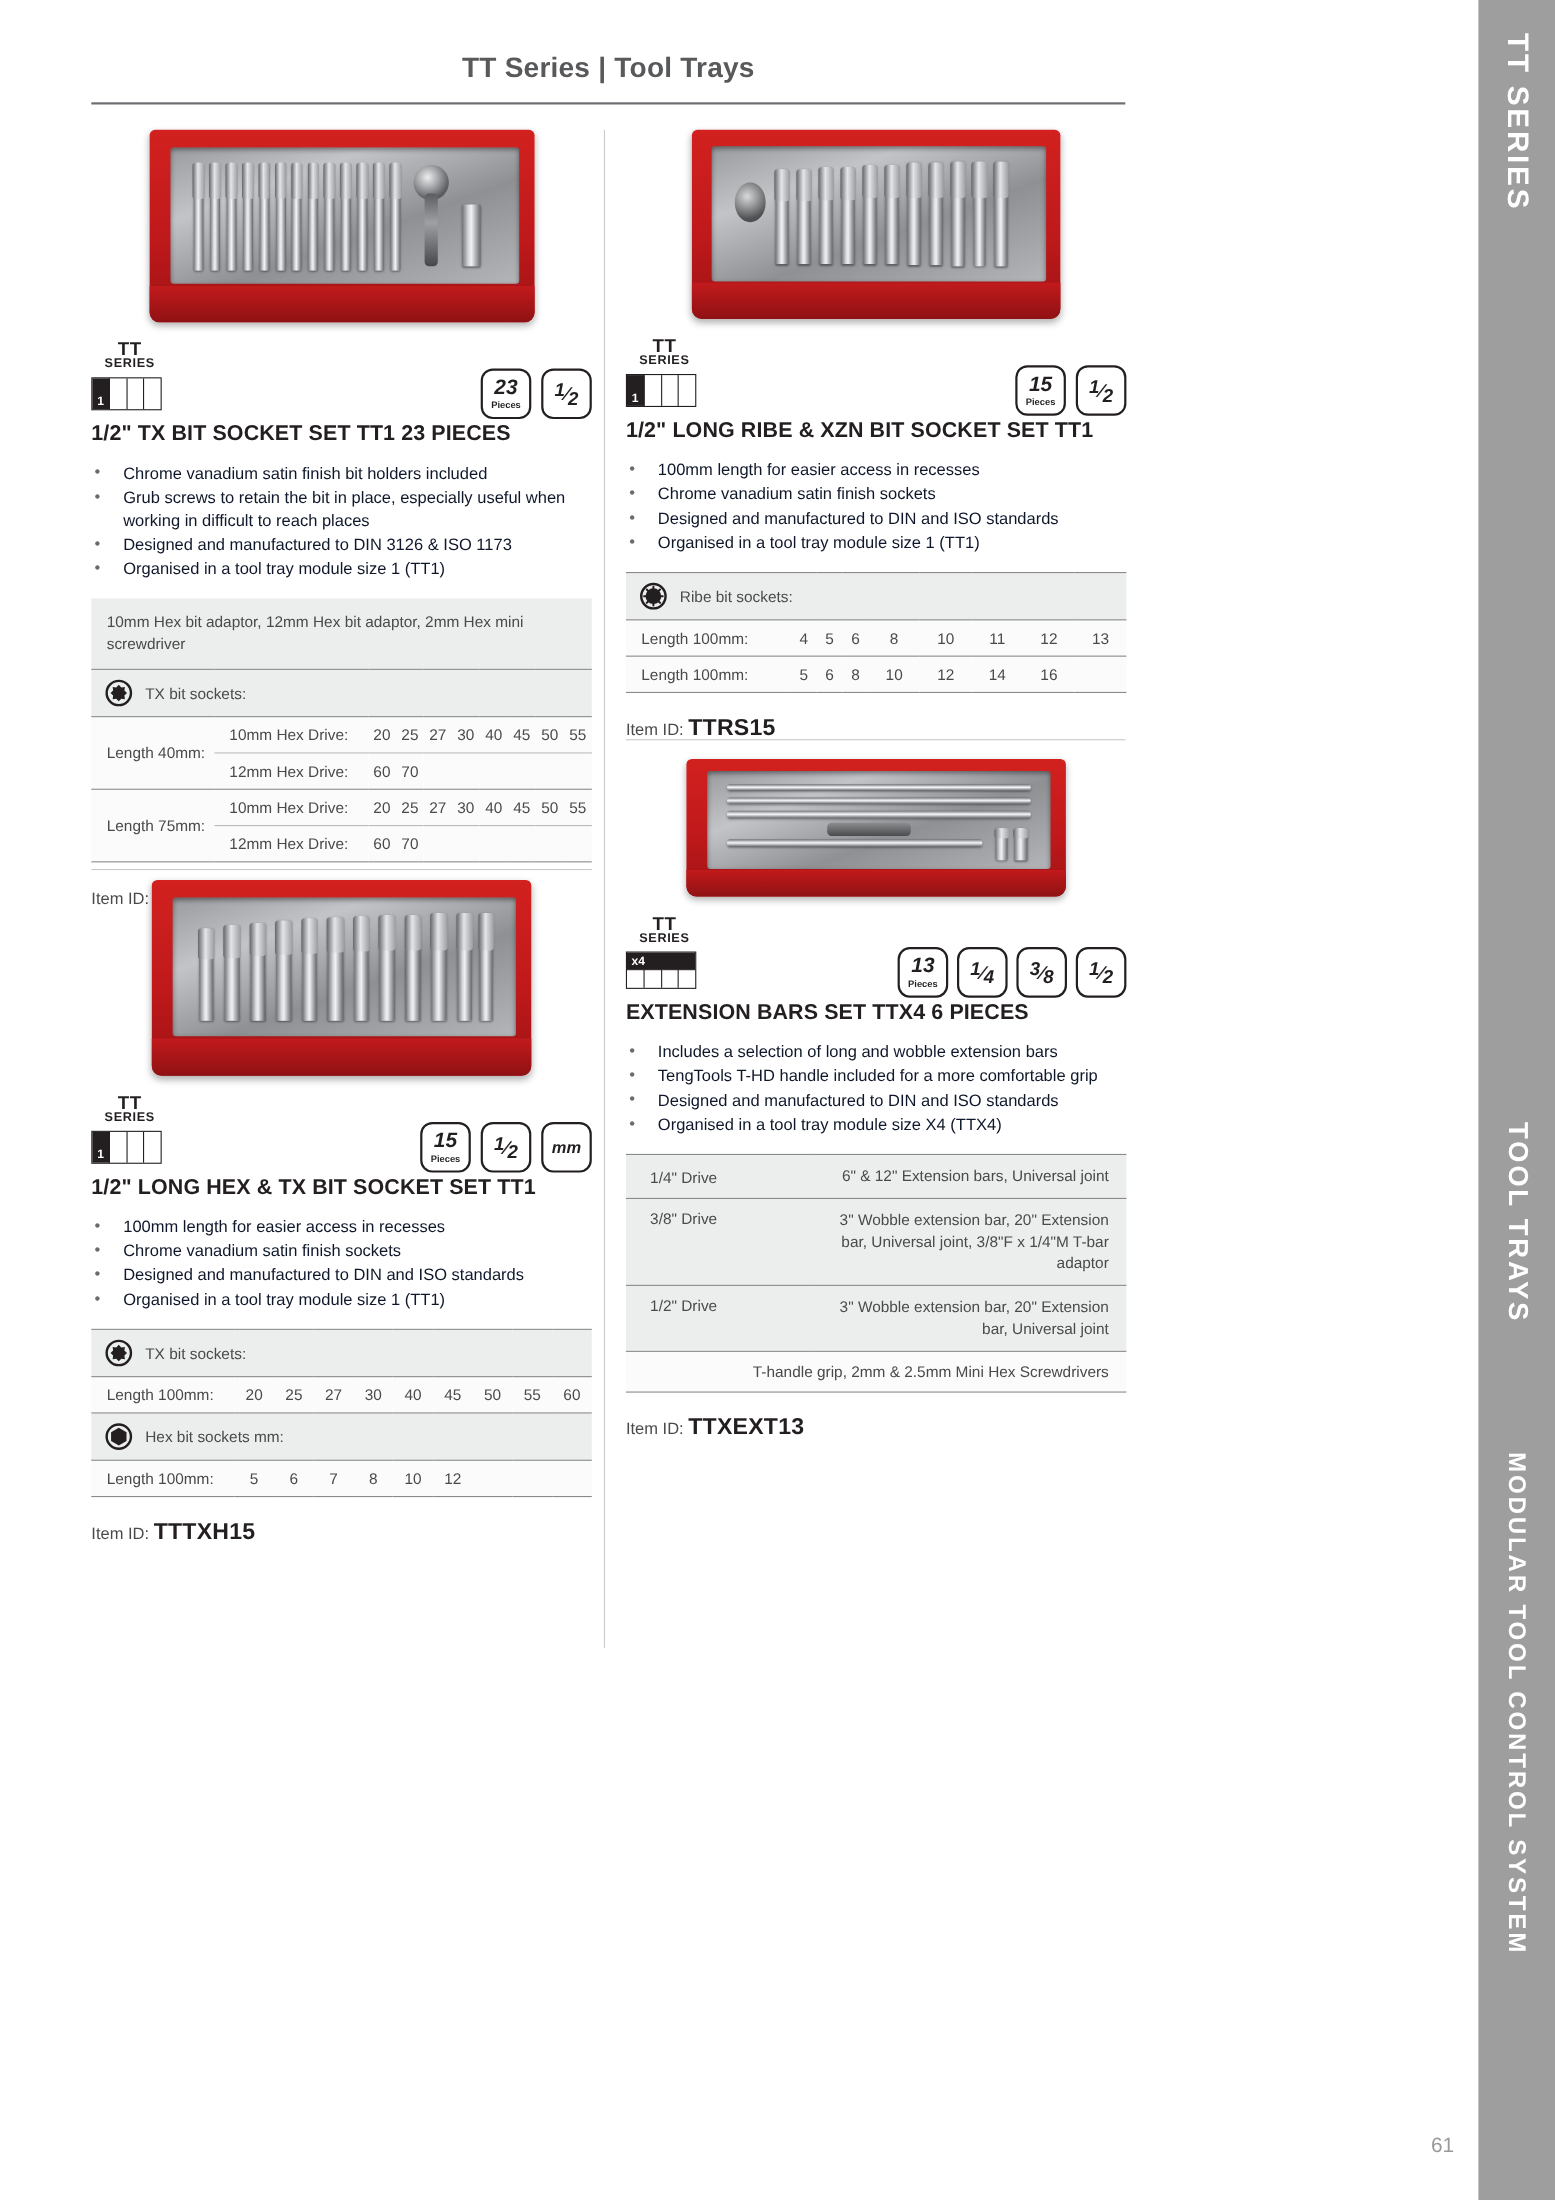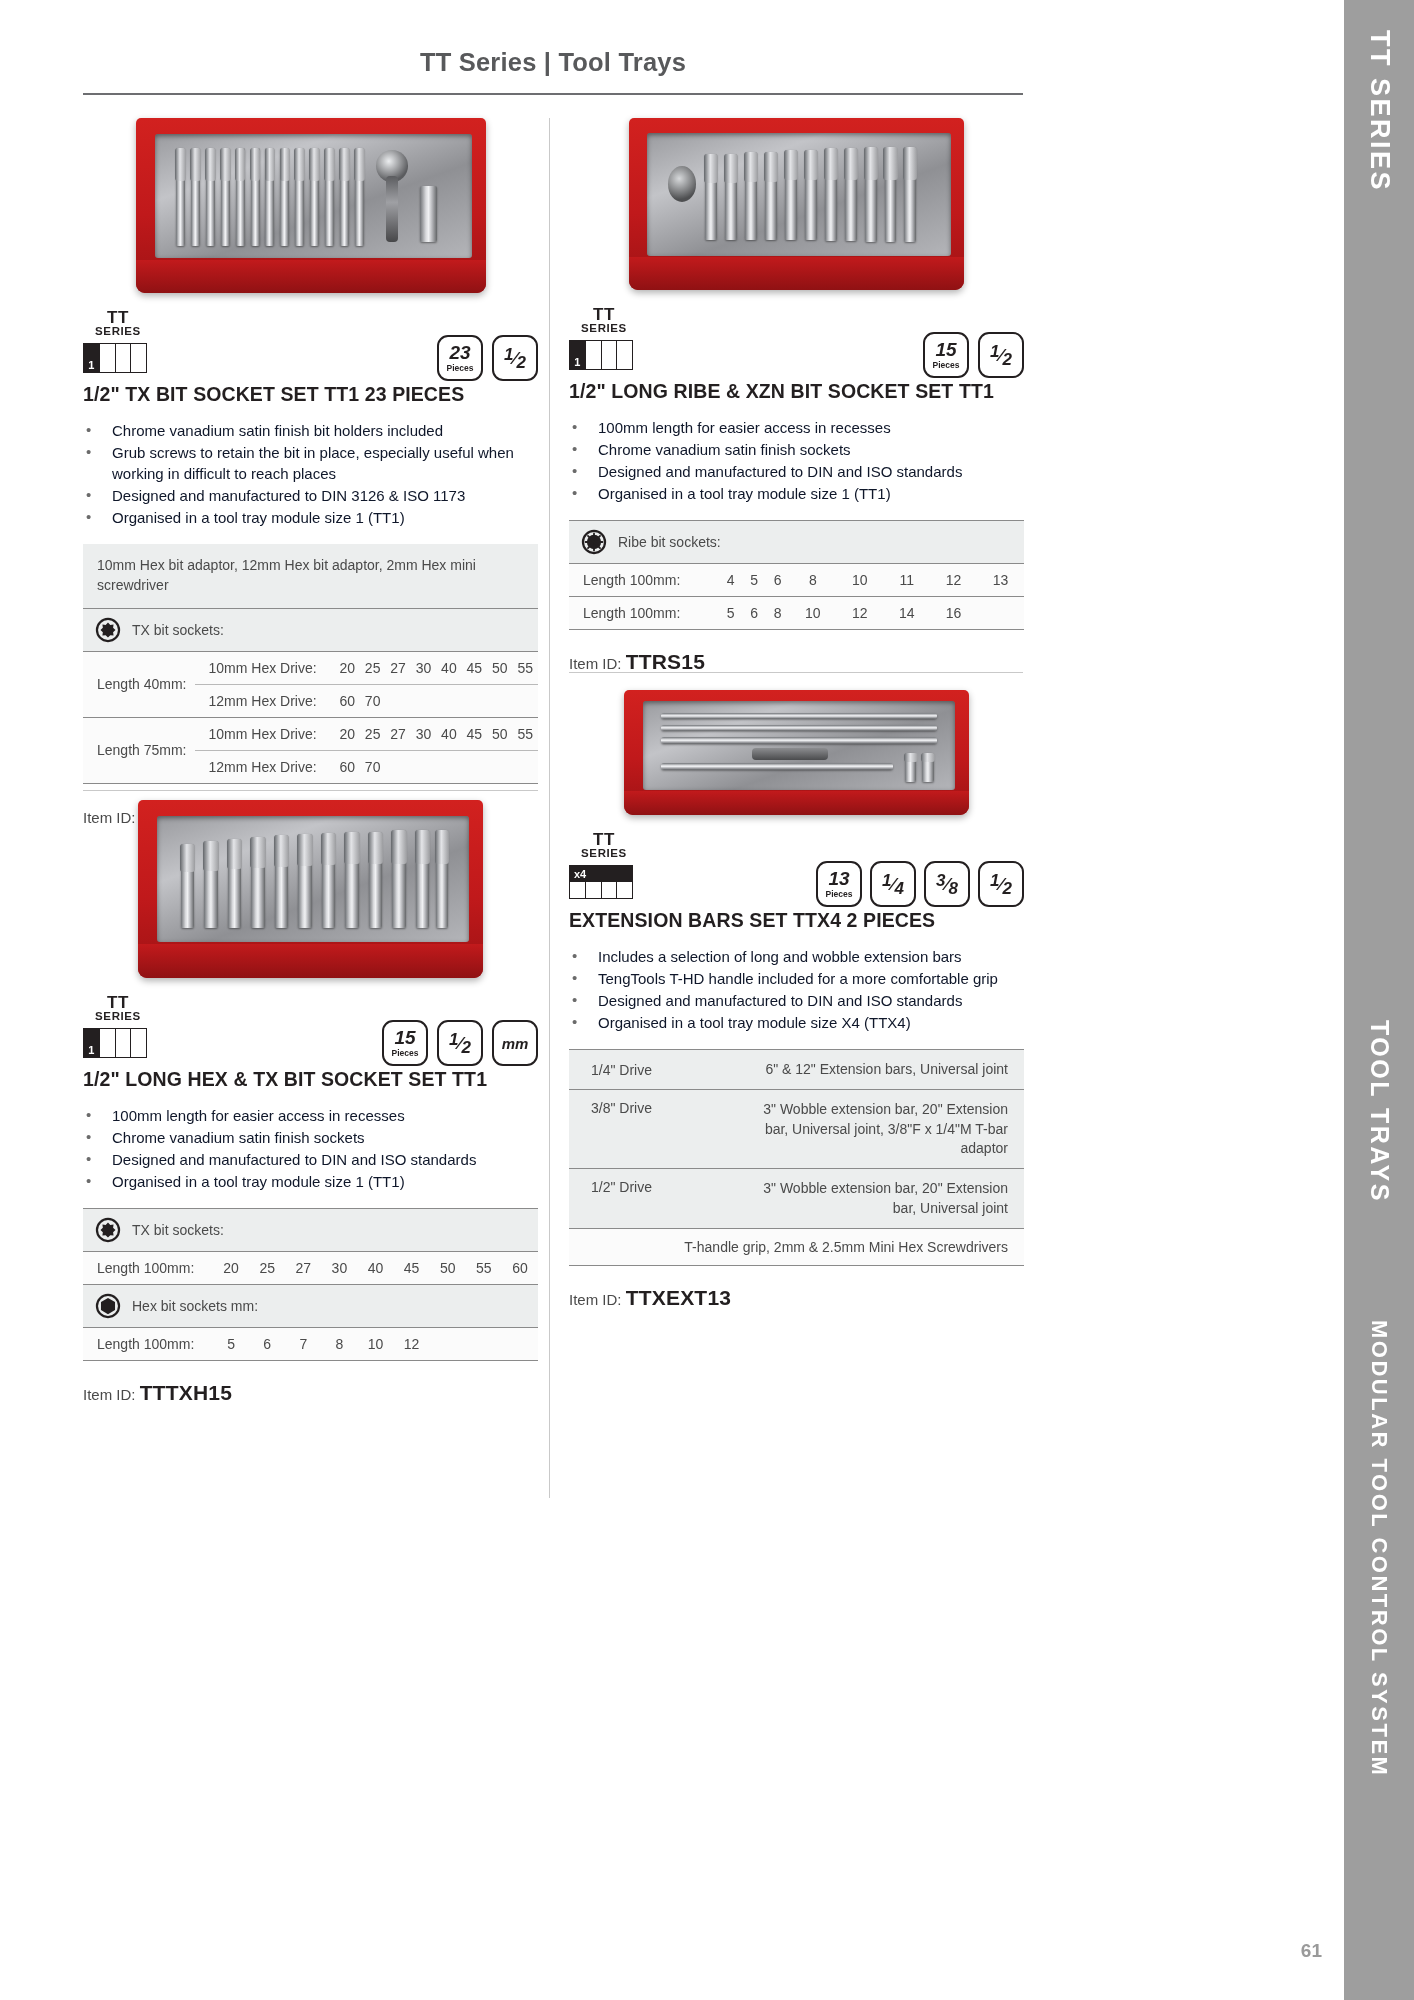--- a/index.html
+++ b/index.html
@@ -177,21 +177,21 @@
   
   .ico { width: 26px; height: 26px; flex: 0 0 26px; }
 
   
   .item-id { margin-top: 20px; font-size: 15px; color: #4a4a4a; }
   .item-id b { font-size: 21px; font-weight: 700; color: #231f20; letter-spacing: .2px; }
 
   
   .page-no {
     position: absolute; right: 92px; bottom: 38px;
-    font-size: 19px; font-weight: 700; color: #9a9a9a;
+    font-size: 19px; font-weight: 400; color: #9a9a9a;
   }
 </style>
 </head>
 <body>
 
 <div class="page">
 
   <div class="sidebar">
     <div class="side-block side-tt">
       <span class="side-txt">TT SERIES</span>
@@ -631,21 +631,21 @@
         <div class="badge">
           <span class="badge-frac">
             <span class="num">1</span>
             <span class="sl">⁄</span>
             <span class="den">2</span>
           </span>
         </div>
       </div>
     </div>
 
-    <div class="p-title">EXTENSION BARS SET TTX4 2 PIECES</div>
+    <div class="p-title">EXTENSION BARS SET TTX4 6 PIECES</div>
 
     <ul class="feat">
       <li>Includes a selection of long and wobble extension bars</li>
       <li>TengTools T-HD handle included for a more comfortable grip</li>
       <li>Designed and manufactured to DIN and ISO standards</li>
       <li>Organised in a tool tray module size X4 (TTX4)</li>
     </ul>
 
     <table class="spec">
       <tbody>

